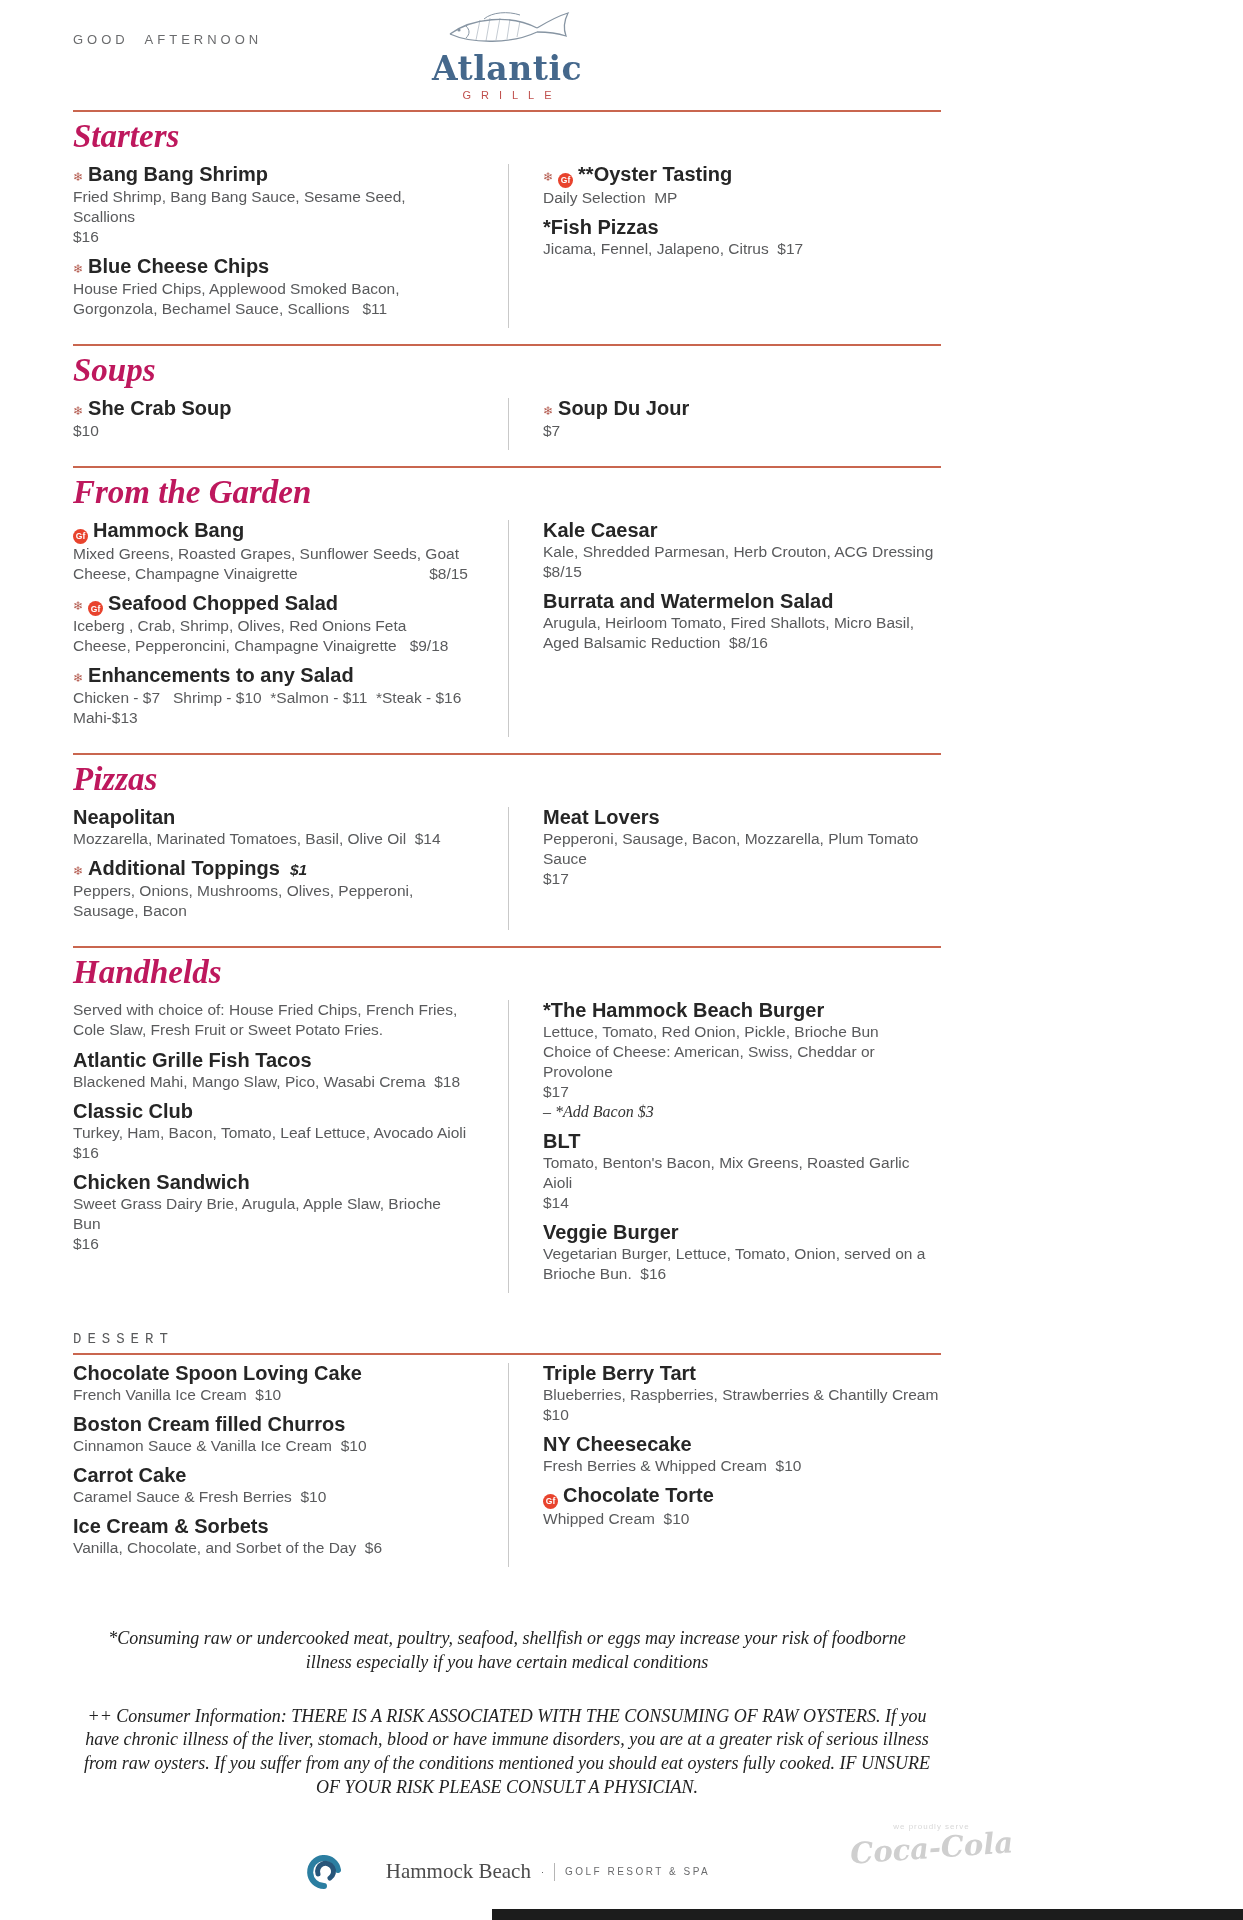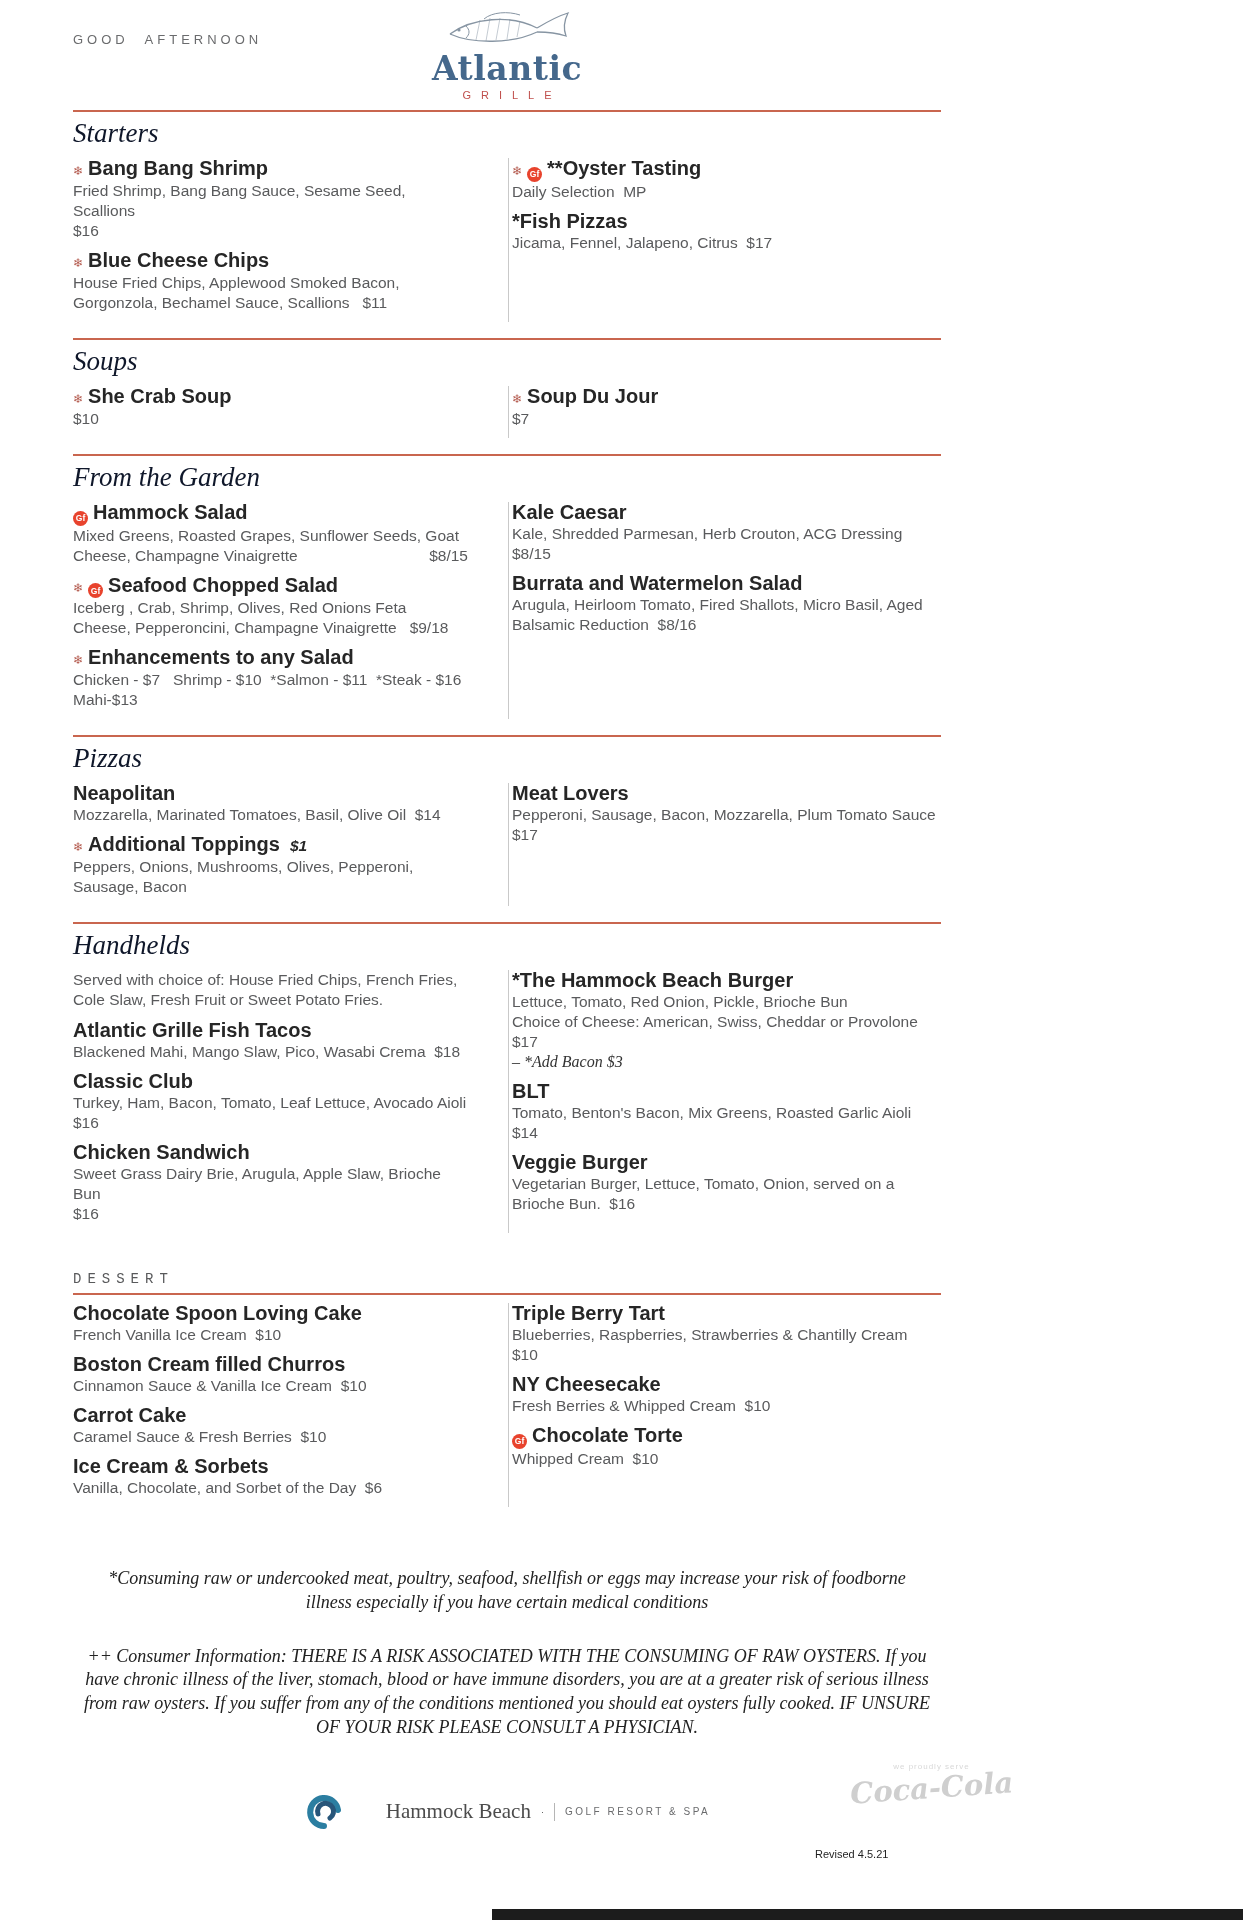--- a/index.html
+++ b/index.html
@@ -12,25 +12,25 @@
   header.brand { position:relative; height:104px; }
   .greeting { position:absolute; left:0; top:26px; font-size:13px; letter-spacing:4px; word-spacing:9px; color:#6a6b6d;text-align:right; }
   .fish { display:block; margin:6px auto 0; }
   .brand-name { text-align:center; font-family:"DejaVu Serif", serif; font-weight:bold; font-size:33px; letter-spacing:0.5px; color:#45688c; line-height:1; }
   .brand-sub { text-align:center; font-size:11px; letter-spacing:10px; text-indent:10px; color:#c0504d; margin-top:4px; }
 
   .redline { height:2px; background:#c9664f; }
 
   
   section.sec { padding:4px 0 16px; }
-  .stitle { font-family:"Liberation Serif", serif; font-style:italic; font-weight:400; font-size:27px; color:#0f172a; margin:2px 0 9px; }
+  .stitle { font-family:"Liberation Serif", serif; font-style:italic; font-weight:700; font-size:33px; color:#be185d; margin:2px 0 9px; }
   .dtitle { font-size:14px; letter-spacing:6px; color:#58595b; font-weight:500; margin:18px 0 6px;font-family:Liberation Mono, monospace; }
   .cols { display:grid; grid-template-columns:435px 433px; }
   .colL { padding-right:40px; }
-  .colR { border-left:1px solid #c9c9c9; padding-left:3px; }
+  .colR { border-left:1px solid #c9c9c9; padding-left:34px; }
   .sec .cols { margin-top:2px; }
 
   .item { margin-bottom:9px; line-height:20px; }
   .ihead { line-height:20px; }
   .iname { font-weight:700; color:#262626; font-size:20px; }
   .isuffix { font-style:italic; font-weight:700; color:#262626; font-size:15.5px; margin-left:10px; }
   .idesc, .iprice, .intro { color:#595a5c; font-size:15.5px; line-height:20px; }
   .fright { float:right; }
   .inote { font-family:"Liberation Serif", serif; font-style:italic; font-size:16px; color:#333; line-height:20px; }
   .intro { margin-bottom:10px; }
@@ -127,21 +127,21 @@
       </div>
     </section>
 
     <div class="redline"></div>
 
     <section class="sec">
       <h2 class="stitle">From the Garden</h2>
       <div class="cols">
         <div class="colL">
           <div class="item">
-            <div class="ihead"><span class="gf">Gf</span><span class="iname">Hammock Salad</span></div>
+            <div class="ihead"><span class="gf">Gf</span><span class="iname">Hammock Bang</span></div>
             <div class="idesc"><span>Mixed Greens, Roasted Grapes, Sunflower Seeds, Goat Cheese, Champagne Vinaigrette</span><span class="fright">$8/15</span></div>
           </div>
           <div class="item">
             <div class="ihead"><span class="snow">❄</span><span class="gf">Gf</span><span class="iname">Seafood Chopped Salad</span></div>
             <div class="idesc">Iceberg , Crab, Shrimp, Olives, Red Onions Feta Cheese, Pepperoncini, Champagne Vinaigrette&nbsp;&nbsp; $9/18</div>
           </div>
           <div class="item">
             <div class="ihead"><span class="snow">❄</span><span class="iname">Enhancements to any Salad</span></div>
             <div class="idesc">Chicken - $7&nbsp;&nbsp; Shrimp - $10&nbsp; *Salmon - $11&nbsp; *Steak - $16 Mahi-$13</div>
           </div>

